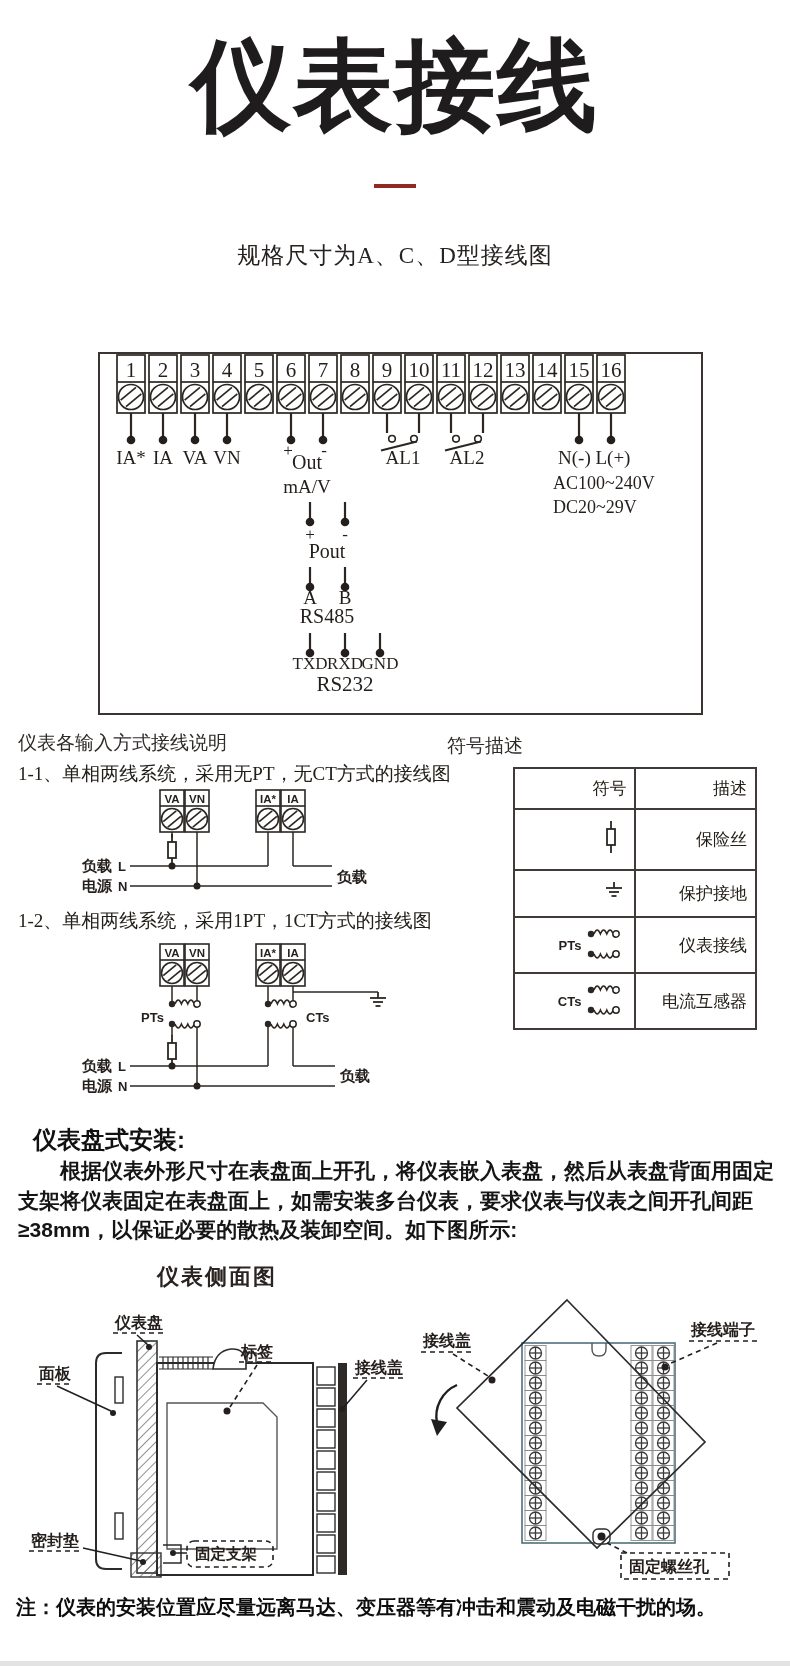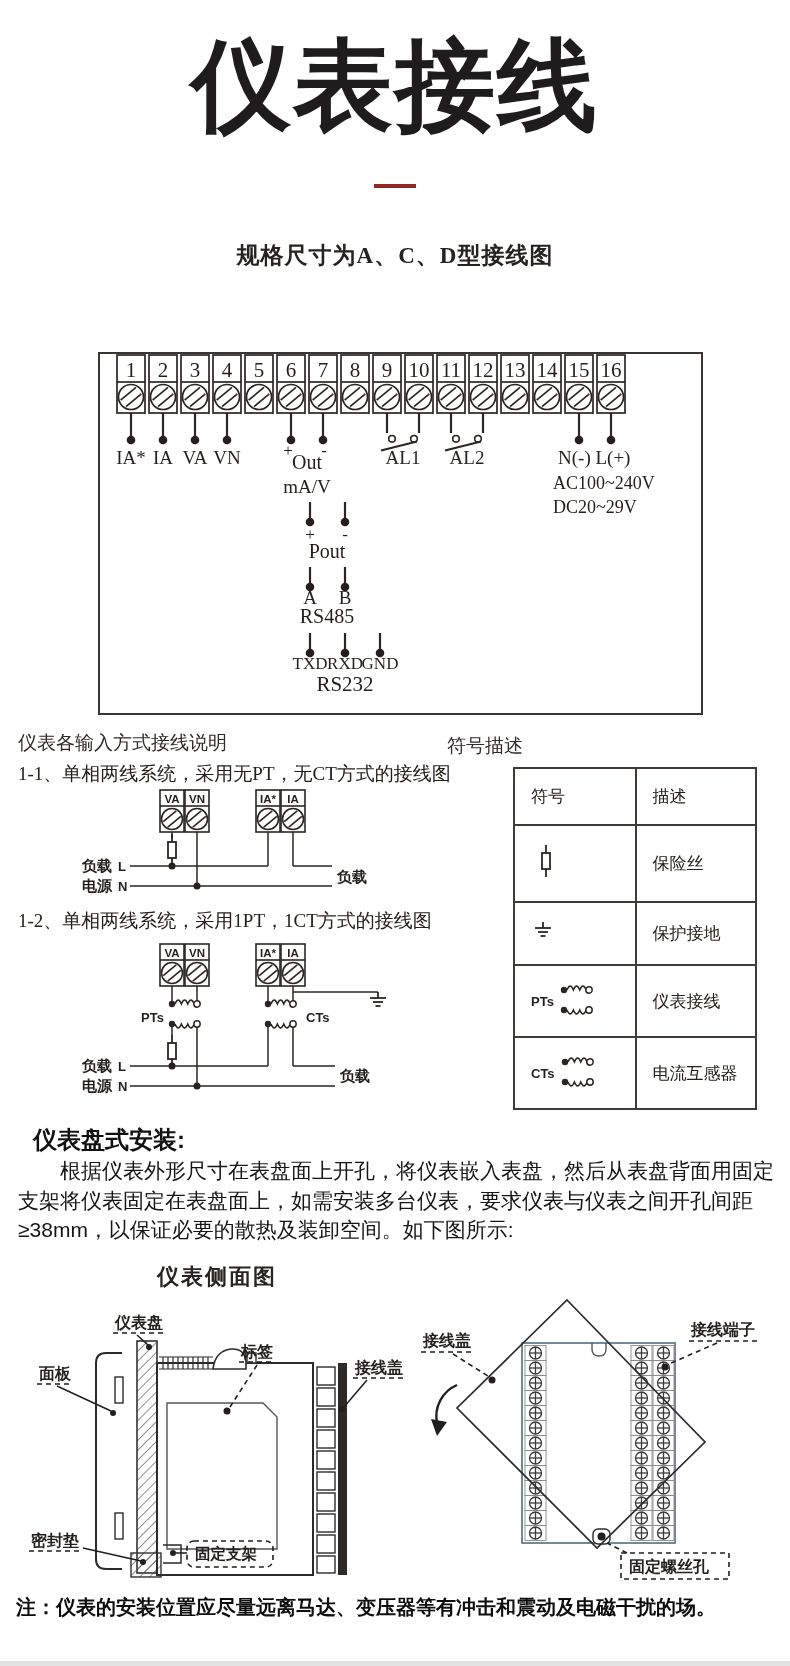--- a/index.html
+++ b/index.html
@@ -4,34 +4,34 @@
 <style>
   html,body{margin:0;padding:0;background:#fff;}
   .page{position:relative;width:790px;height:1666px;background:#fff;overflow:hidden;
         font-family:"Liberation Sans",sans-serif;color:#1c1c1c;}
   .abs{position:absolute;}
   h1.title{margin:0;position:absolute;top:20px;left:0;width:790px;text-align:center;
         font-size:100px;font-weight:900;letter-spacing:2px;color:#1e1c1c;
         font-family:"Liberation Sans",sans-serif;}
   .accent-line{position:absolute;top:184px;left:50%;margin-left:-21px;width:42px;height:4px;background:#8f2a24;}
   .subtitle{position:absolute;top:240px;left:0;width:790px;text-align:center;font-size:23px;
-        color:#262220;font-family:"Liberation Serif",serif;letter-spacing:1px;font-weight:bold;}
+        color:#262220;font-family:"Liberation Serif",serif;letter-spacing:1px;}
   .sec-head{position:absolute;font-size:19px;color:#2e2a28;}
   .d-title{position:absolute;font-size:19px;color:#232019;font-family:"Liberation Serif",serif;}
   .inst-head{position:absolute;left:33px;top:1124px;font-size:24px;font-weight:bold;color:#111;margin:0;}
   .inst-body{position:absolute;left:18px;top:1156px;width:757px;font-size:21px;line-height:29.5px;
-        color:#151515;text-indent:2em;margin:0;}
+        color:#151515;text-indent:2em;margin:0;font-weight:bold;}
   .fig-title{position:absolute;font-size:22px;font-weight:bold;color:#2a2421;
         font-family:"Liberation Serif",serif;text-align:center;letter-spacing:2px;}
   .note{position:absolute;left:16px;top:1594px;width:760px;font-size:20px;font-weight:bold;color:#0d0d0d;}
   .bottom-bar{position:absolute;left:0;top:1661px;width:790px;height:5px;background:#e3e3e3;}
   table.symtable{position:absolute;left:513px;top:767px;width:244px;border-collapse:collapse;
         font-family:"Liberation Serif",serif;color:#242018;}
-  table.symtable td,table.symtable th{border:2px solid #403b38;text-align:left;vertical-align:middle;
-        font-size:17px;font-weight:normal;padding:16px;}
+  table.symtable td,table.symtable th{border:2px solid #403b38;text-align:right;vertical-align:middle;
+        font-size:17px;font-weight:normal;padding:8px;}
   table.symtable col{width:122px;}
   .symcell{display:inline-flex;align-items:center;justify-content:center;gap:3px;}
   .symlabel{font-size:13px;font-weight:bold;font-family:"Liberation Sans",sans-serif;color:#241f1c;}
   svg text{fill:#241f1c;}
   .st{font-family:"Liberation Serif",serif;}
   .bt{font-family:"Liberation Sans",sans-serif;font-weight:bold;}
   .wire{stroke:#2b2622;stroke-width:2.2;fill:none;}
   .thin{stroke:#2b2622;stroke-width:1.5;fill:none;}
   .dot{fill:#241f1c;stroke:none;}
   .oc{fill:#fff;stroke:#2b2622;stroke-width:1.6;}

